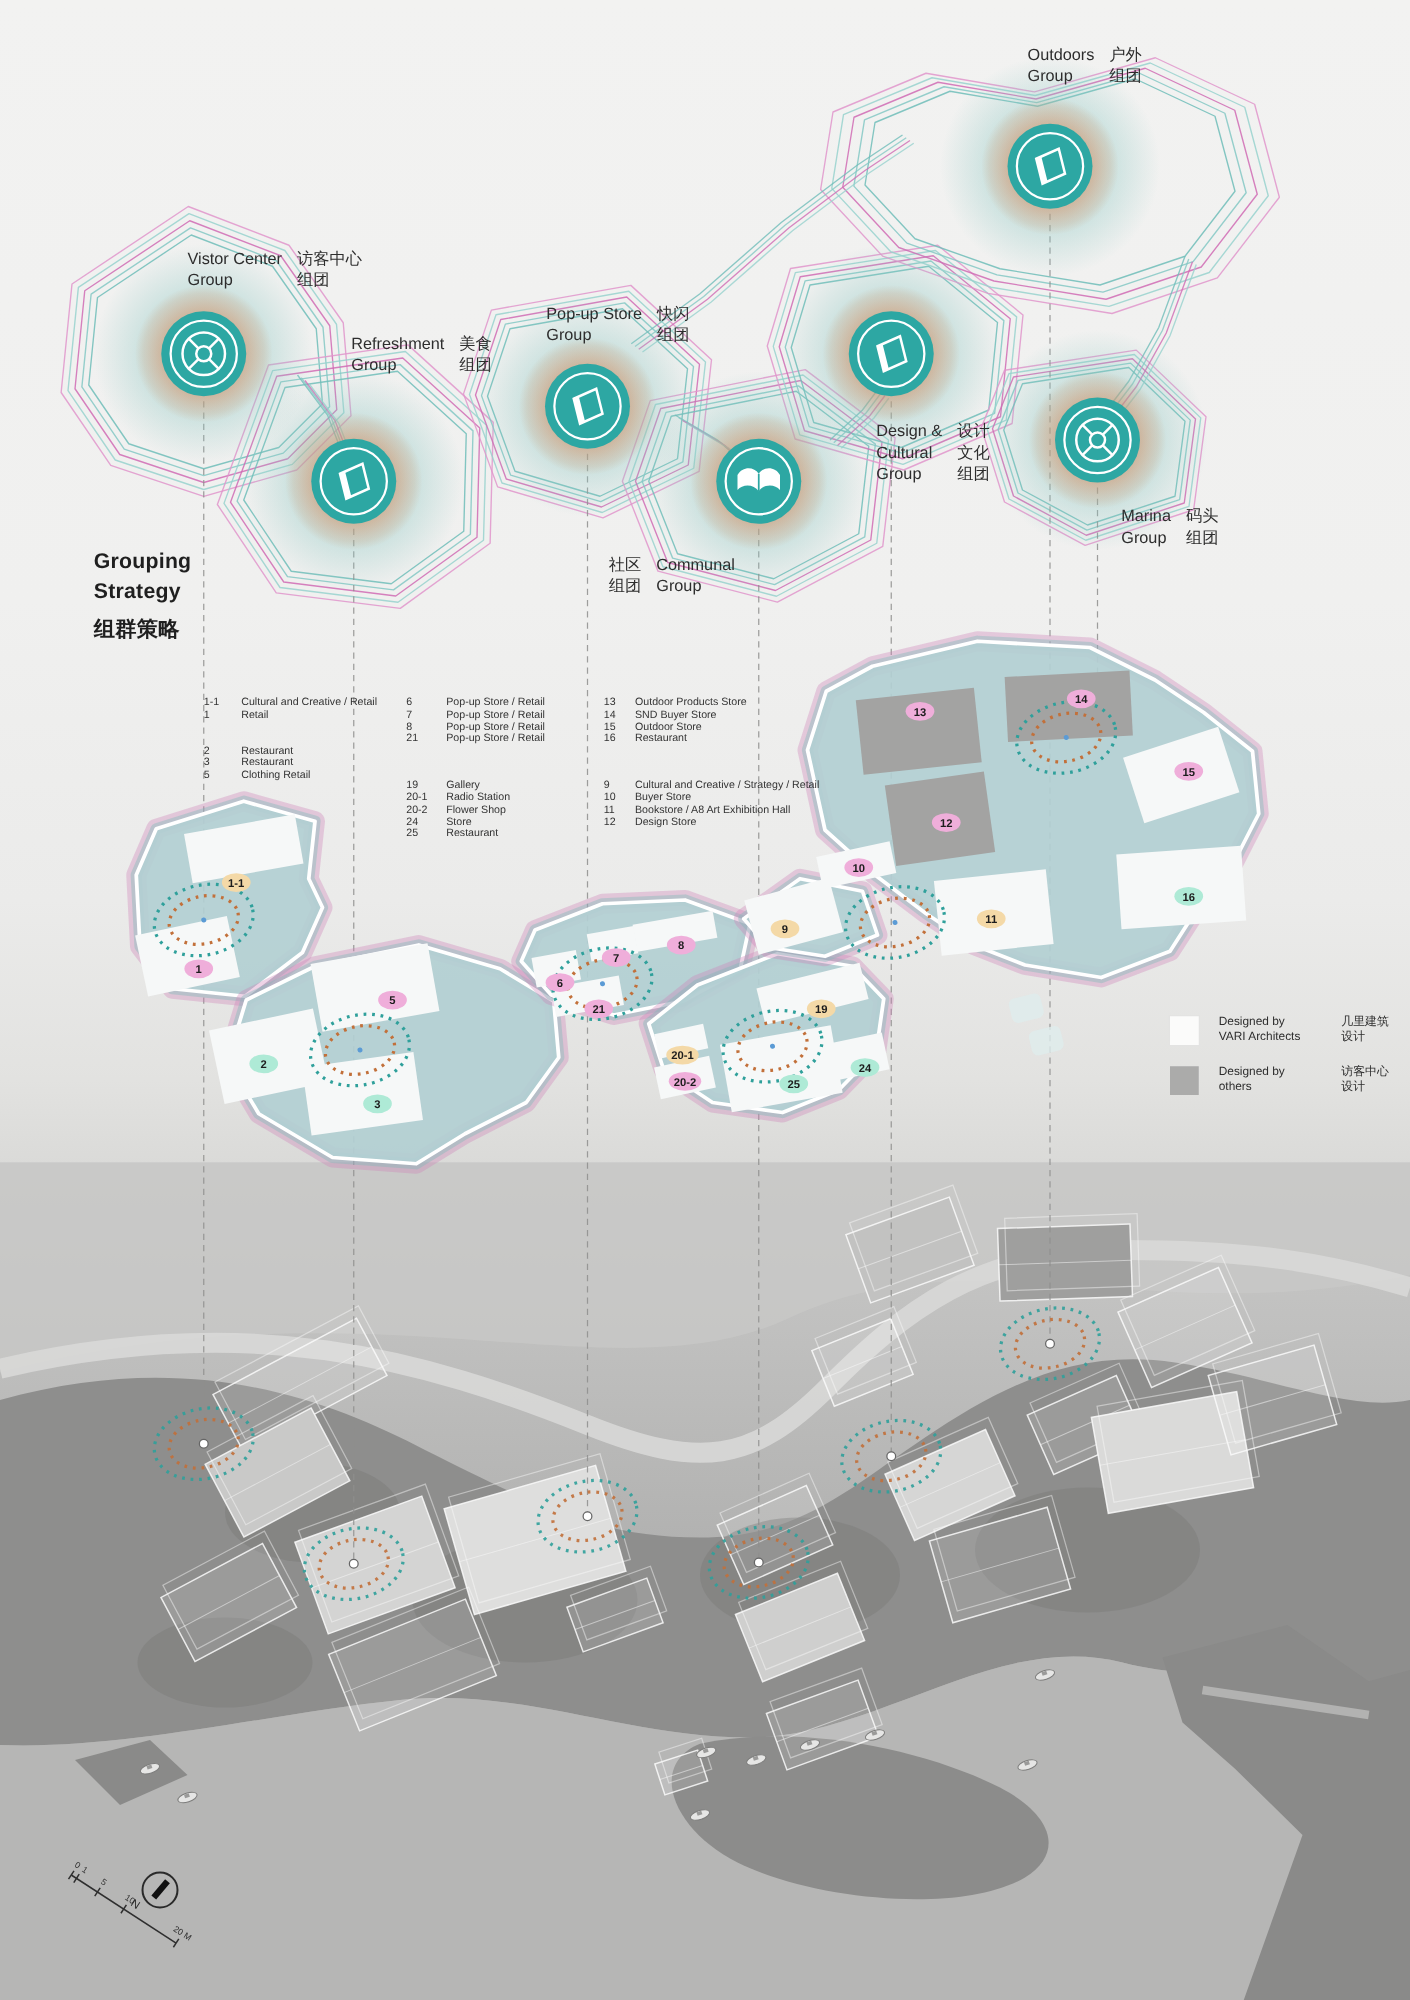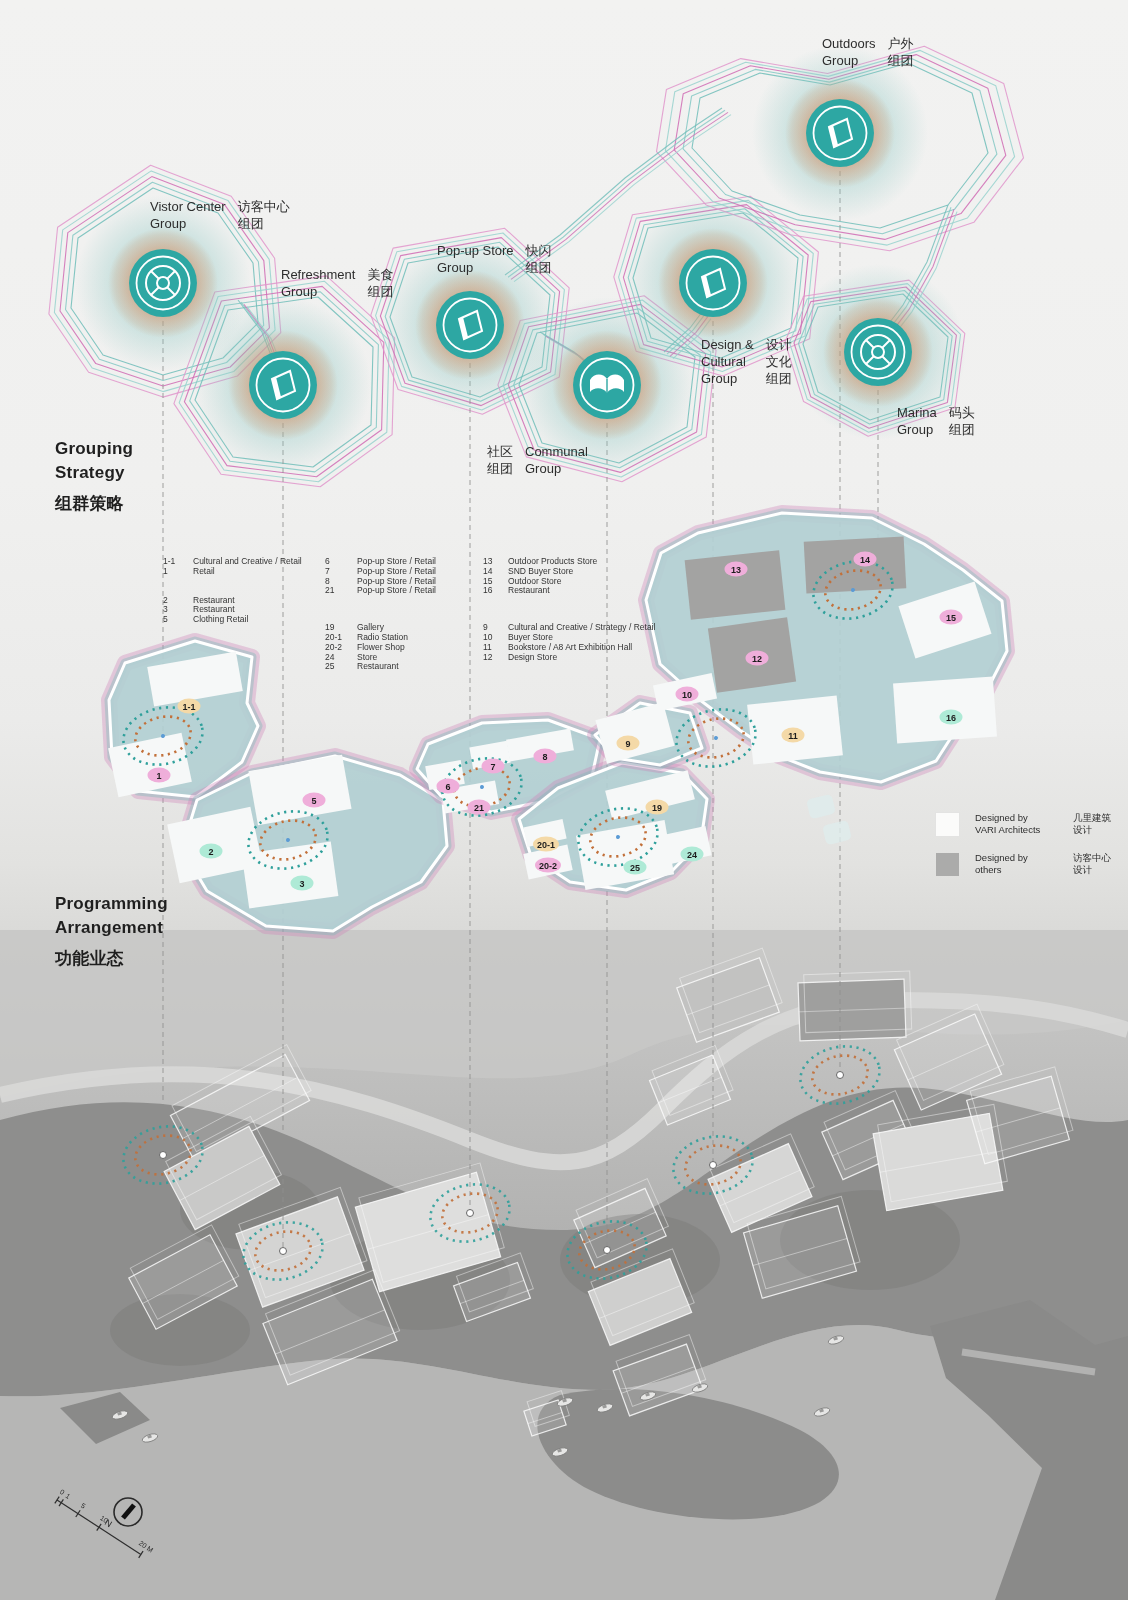--- a/index.html
+++ b/index.html
@@ -2,21 +2,21 @@
 <html><head>
 <meta charset="utf-8">
 <style>
   html,body{margin:0;padding:0;background:#888;}
   #canvas{
     position:relative;width:1128px;height:1600px;overflow:hidden;
     font-family:"Liberation Sans","DejaVu Sans",sans-serif;
     background:linear-gradient(180deg,#f2f2f1 0%,#f0f0ef 30%,#ebebea 45%,#e2e2e0 54%,#d3d3d1 62%,#c2c2c1 70%,#b3b3b2 78%,#a7a7a6 100%);
   }
   svg{position:absolute;left:0;top:0;}
-  .sec-title{position:absolute;color:#1f1f1f;font-weight:bold;font-size:17px;line-height:1.4;letter-spacing:.2px;}
+  .sec-title{position:absolute;color:#1f1f1f;font-weight:bold;font-size:17px;line-height:1.4;letter-spacing:.2px;margin-left:20px;}
   .sec-title .zh{font-size:17px;margin-top:7px;}
   .grp-label{position:absolute;display:flex;gap:12px;font-size:13px;line-height:1.3;color:#2d2d2d;}
   .grp-label .c{white-space:pre-line;}
   .legend-col{position:absolute;font-size:8.5px;line-height:9.8px;color:#333;}
   .legend-row{display:flex;}
   .legend-num{flex:none;}
   .badge{position:absolute;transform:translate(-50%,-50%);height:15px;min-width:23px;padding:0 4px;
     border-radius:50%;display:flex;align-items:center;justify-content:center;
     font-size:9px;font-weight:bold;color:#1d1d1d;box-sizing:border-box;}
   .db{position:absolute;display:flex;gap:16px;font-size:9.5px;line-height:1.3;color:#2d2d2d;}
@@ -506,25 +506,20 @@
         <text x="-24" y="12" font-size="9" fill="#2a2a2a" transform="rotate(33 -24 12)" font-family="Liberation Sans, sans-serif">N</text>
       </g>
     </svg>
 
   <div class="sec-title" style="left:55px;top:437px;">
     <div>Grouping</div>
     <div>Strategy</div>
     <div class="zh">组群策略</div>
   </div>
 
-  <div class="sec-title" style="left:55px;top:892px;">
-    <div>Programming</div>
-    <div>Arrangement</div>
-    <div class="zh">功能业态</div>
-  </div>
 
   <div id="overlays">
       <div class="grp-label" style="left:150px;top:176px;margin-top:23px;">
         <div class="c">Vistor Center
 Group</div>
         <div class="c">访客中心
 组团</div>
       </div>
       <div class="grp-label" style="left:281px;top:267px;">
         <div class="c">Refreshment

